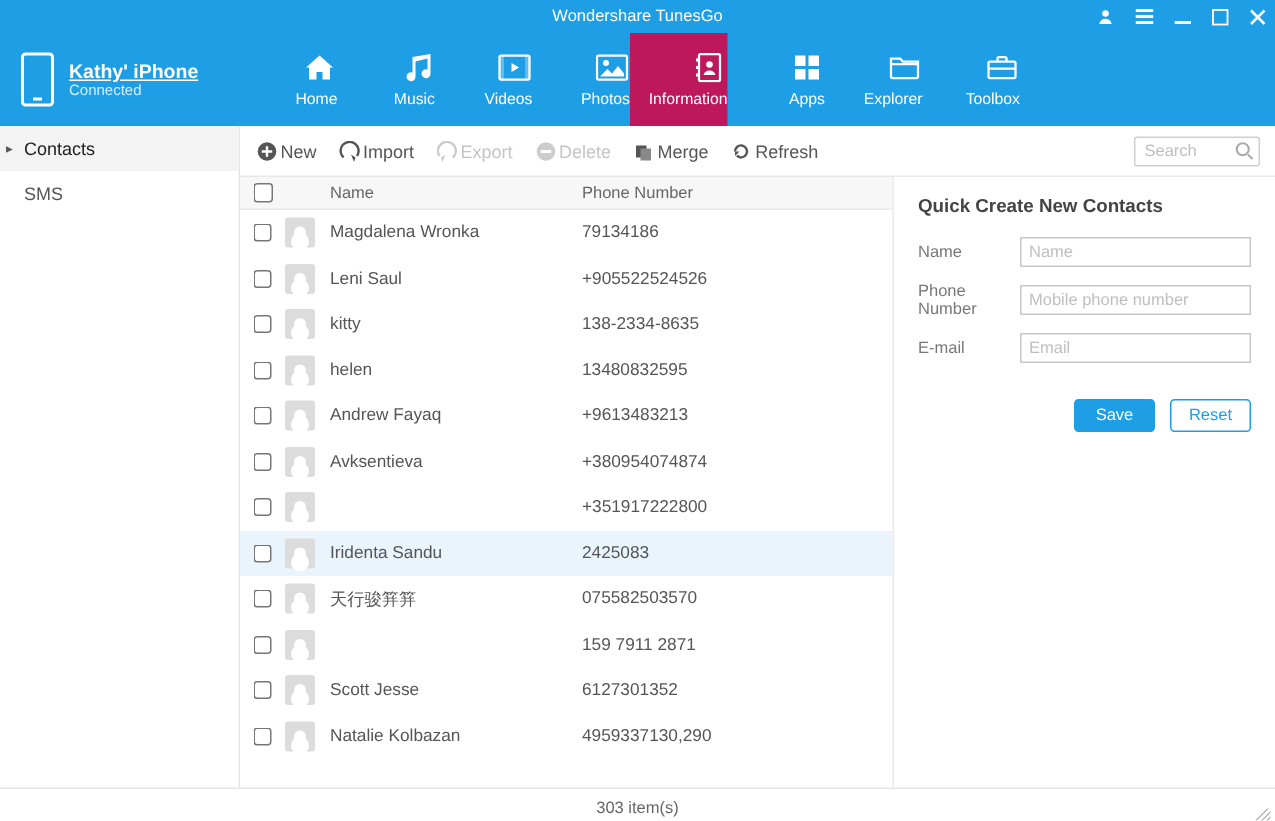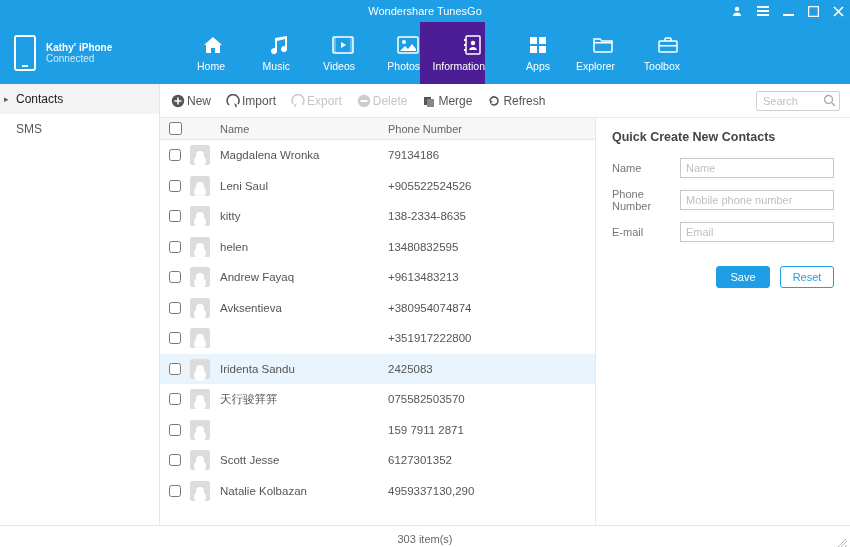--- a/index.html
+++ b/index.html
@@ -6,26 +6,26 @@
 html, body { width: 850px; height: 547px; overflow: hidden; background: #fff; }
 
 .titlebar { height: 22px; background: #1e9ee5; display: flex; align-items: center; justify-content: center; position: relative; color: #fff; font-size: 11px; }
 .titlebar .win-controls { position: absolute; right: 6px; top: 0; height: 22px; display: flex; align-items: center; gap: 14px; }
 .titlebar .win-controls span { color: #fff; font-size: 12px; cursor: pointer; display: inline-flex; align-items: center; }
 
 .mainnav { height: 62px; background: #1e9ee5; display: flex; }
 .device-card { width: 160px; display: flex; align-items: center; padding-left: 14px; color: #fff; }
 .device-card .dev-icon { width: 22px; height: 36px; border: 2px solid #fff; border-radius: 3px; margin-right: 10px; position: relative; }
 .device-card .dev-icon::after { content: ""; position: absolute; bottom: 2px; left: 50%; width: 6px; height: 2px; background: #fff; transform: translateX(-50%); }
-.device-card .dev-name { font-size: 10px; font-weight: 600; }
+.device-card .dev-name { font-size: 13px; font-weight: 600; text-decoration: underline; }
 .device-card .dev-status { font-size: 10px; opacity: .8; }
 
 .nav-tabs { display: flex; }
 .nav-tab { width: 65px; display: flex; flex-direction: column; align-items: flex-end; justify-content: center; color: #fff; font-size: 10.5px; gap: 4px; cursor: pointer; }
-.nav-tab.active { background: #4c1d95; }
+.nav-tab.active { background: #be185d; }
 .nav-tab .ic { width: 24px; height: 22px; display: flex; align-items: center; justify-content: center; }
 .nav-tab svg { fill: #fff; }
 
 .body { display: flex; height: calc(547px - 22px - 62px - 22px); }
 
 .sidebar { width: 160px; border-right: 1px solid #e5e5e5; font-size: 12px; color: #555; }
 .sidebar-item { padding: 8px 16px; cursor: pointer; display: flex; align-items: center; }
 .sidebar-item.active { background: #f3f3f3; color: #222; position: relative; }
 .sidebar-item.active::before { content: "▸"; position: absolute; left: 4px; font-size: 9px; color: #555; }
 

